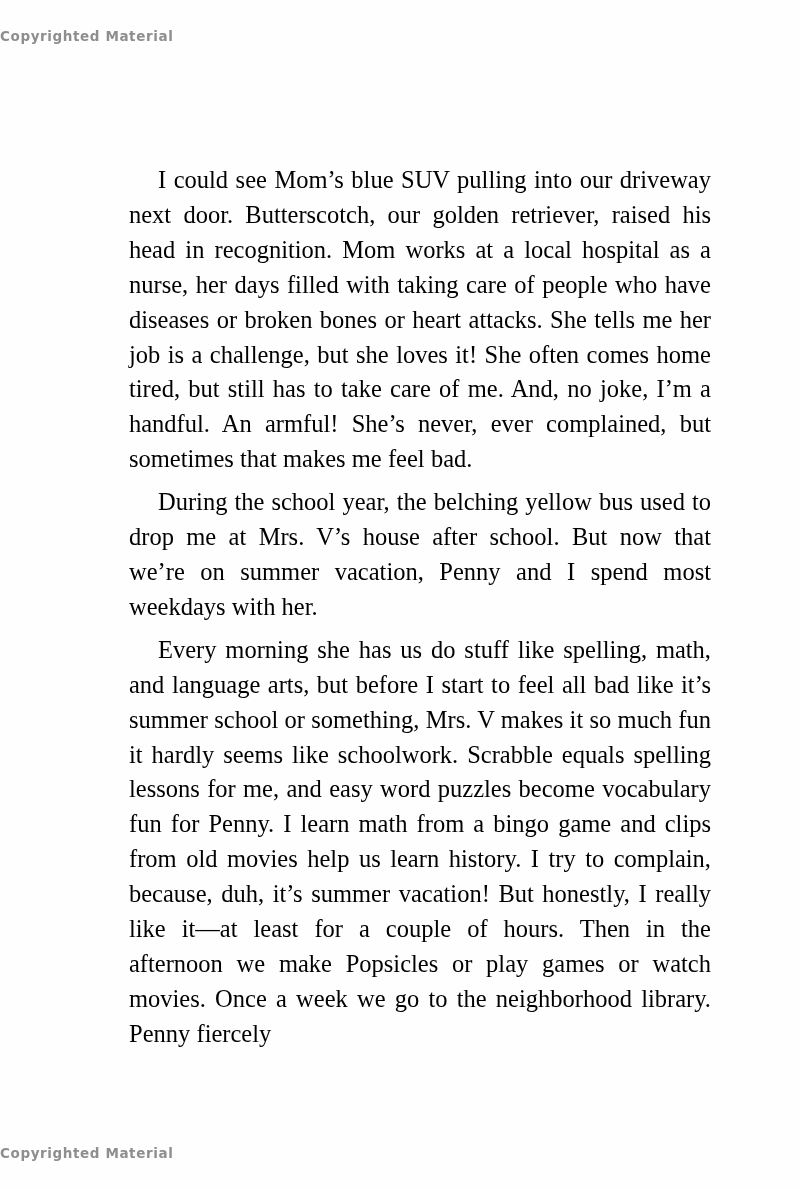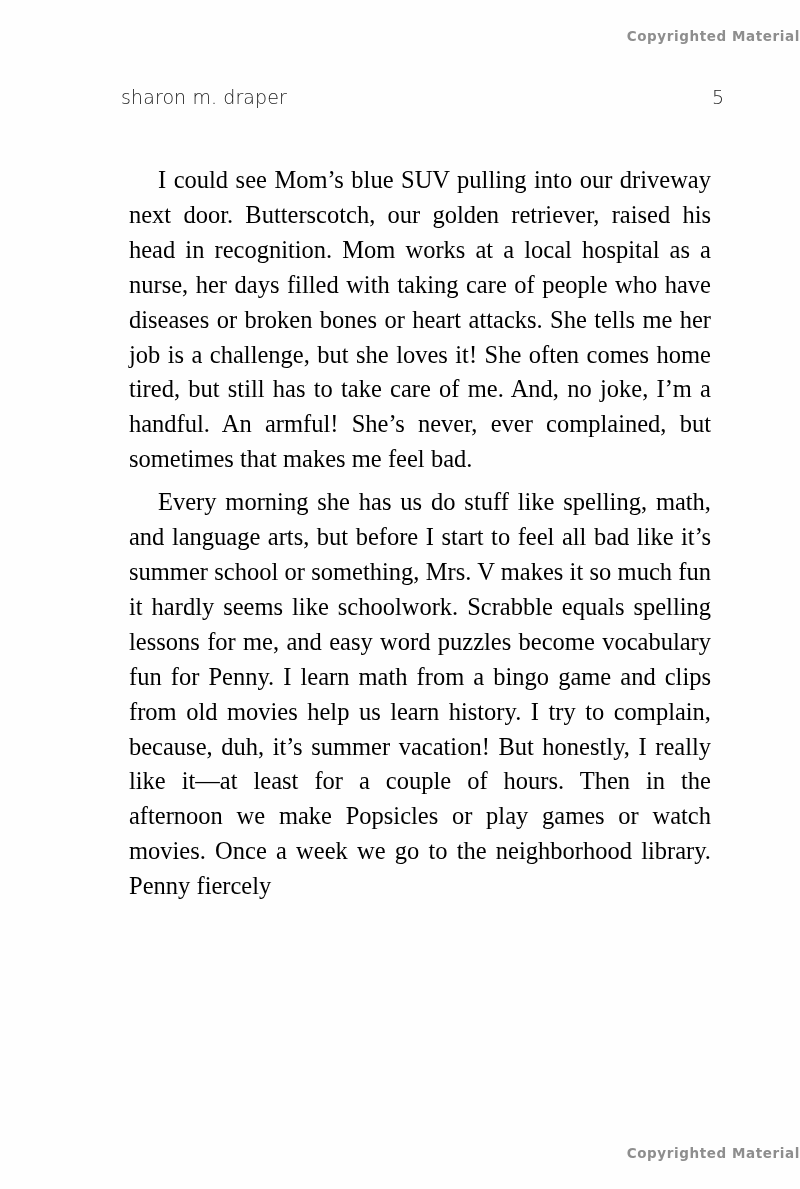--- a/index.html
+++ b/index.html
@@ -22,21 +22,21 @@
     width: 800px;
     height: 1189px;
     background: #fefefe;
   }
 
   
   .watermark {
     position: absolute;
     left: 0;
     width: 800px;
-    text-align: right;
+    text-align: left;
     font-family: "DejaVu Sans", "Liberation Sans", sans-serif;
     font-size: 13.5px;
     font-weight: 600;
     letter-spacing: 0.6px;
     color: #8e8e8e;
     white-space: nowrap;
   }
   .watermark-top { top: 28px; }
   .watermark-bottom { top: 1145px; }
 
@@ -85,25 +85,22 @@
     text-align-last: left;
   }
 </style>
 </head>
 <body>
 
 <div class="page">
 
   <div class="watermark watermark-top">Copyrighted Material</div>
 
-  <div class="running-head">
-    <span class="author-name">sharon m. draper</span>
-    <span class="folio">5</span>
-  </div>
 
   <div class="textblock">
     <p>I could see Mom’s blue SUV pulling into our drive­way next door. Butterscotch, our golden retriever, raised his head in recognition. Mom works at a local hospital as a nurse, her days filled with taking care of people who have diseases or broken bones or heart attacks. She tells me her job is a challenge, but she loves it! She often comes home tired, but still has to take care of me. And, no joke, I’m a handful. An armful! She’s never, ever complained, but sometimes that makes me feel bad.</p>
+    <p>During the school year, the belching yellow bus used to drop me at Mrs. V’s house after school. But now that we’re on summer vacation, Penny and I spend most weekdays with her.</p>
     <p>Every morning she has us do stuff like spelling, math, and language arts, but before I start to feel all bad like it’s summer school or something, Mrs. V makes it so much fun it hardly seems like schoolwork. Scrabble equals spelling lessons for me, and easy word puzzles become vocabulary fun for Penny. I learn math from a bingo game and clips from old movies help us learn history. I try to complain, because, duh, it’s summer vacation! But honestly, I really like it—at least for a couple of hours. Then in the afternoon we make Popsicles or play games or watch movies. Once a week we go to the neighborhood library. Penny fiercely</p>
   </div>
 
   <div class="watermark watermark-bottom">Copyrighted Material</div>
 
 </div>
 
 </body></html>

